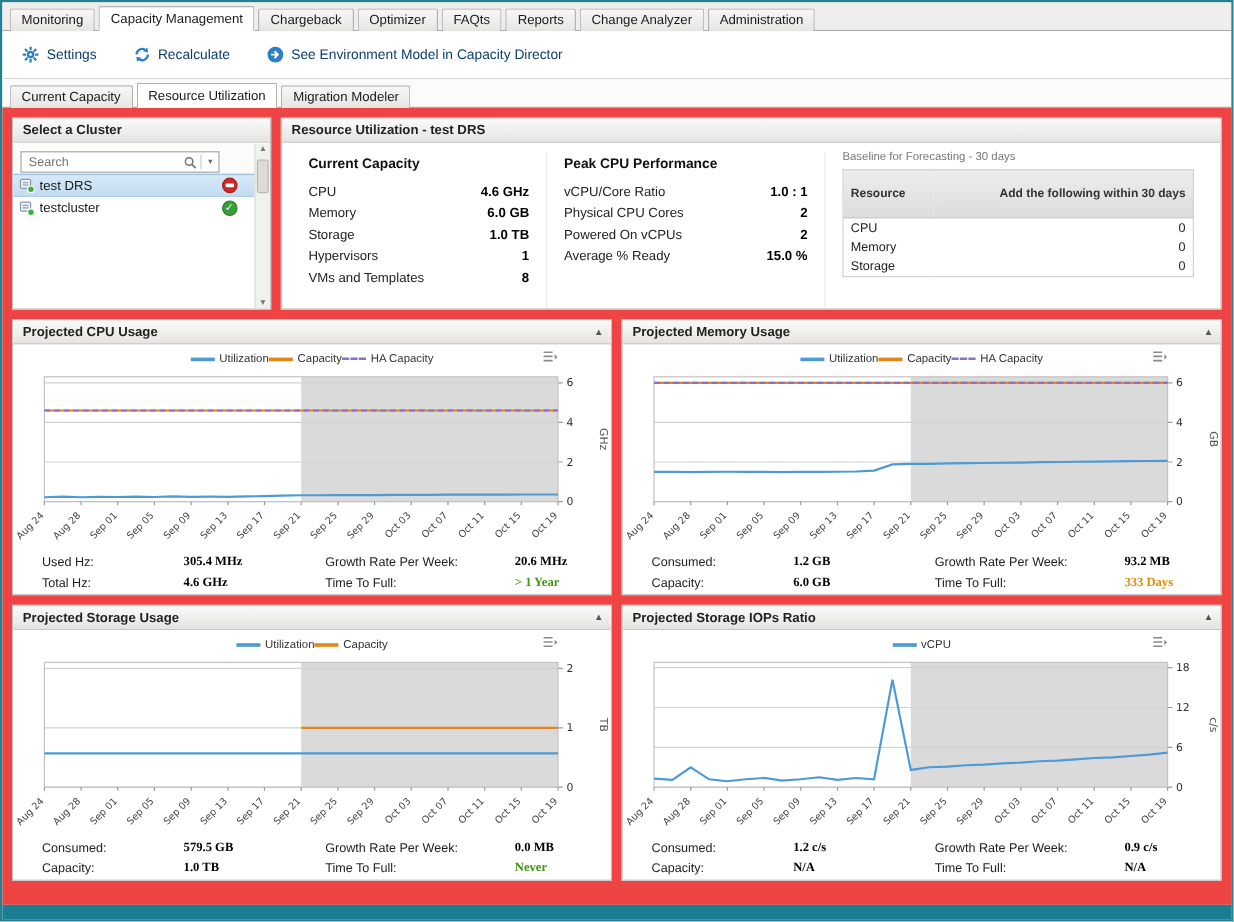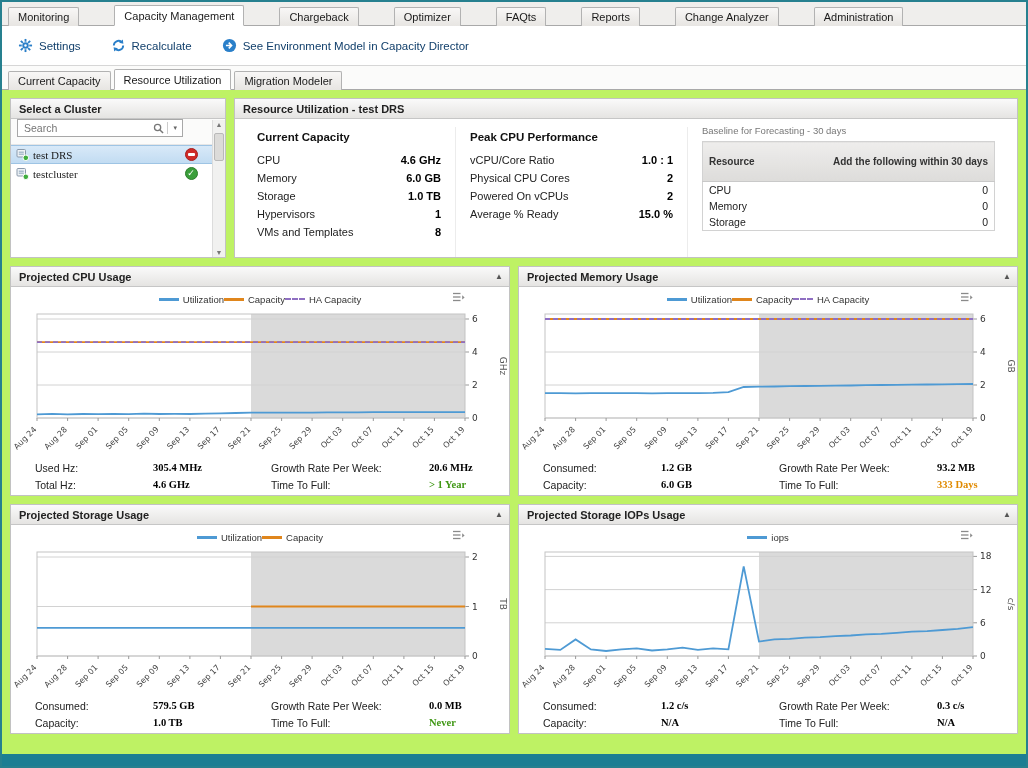--- a/index.html
+++ b/index.html
@@ -4,57 +4,57 @@
 <style>
   *{box-sizing:border-box;}
   html,body{margin:0;padding:0;width:1028px;height:768px;overflow:hidden;
     font-family:"Liberation Sans","DejaVu Sans",sans-serif;font-size:11px;color:#1a1a1a;background:#fff;}
   svg text{font-family:"DejaVu Sans","Liberation Sans",sans-serif;}
 
   .frame{width:1028px;height:768px;border:2px solid #26808f;display:flex;flex-direction:column;background:#fff;}
 
   
   .tabbar{display:flex;align-items:flex-end;padding:3px 0 0 6px;border-bottom:1px solid #a9a9a9;flex-shrink:0;}
-  #main-tabs{background:#efeeec;gap:32px;}
+  #main-tabs{background:#efeeec;}
   #sub-tabs,#inner-tabs{background:#fbfbfa;}
   #inner-tabs{padding-left:10px;}
   .tabbar .tab{height:19px;line-height:18px;padding:0 9px;font-size:11px;color:#1a1a1a;
     background:linear-gradient(#f8f7f6,#e7e5e2);border:1px solid #b2b2b2;border-bottom:none;
     margin-right:3px;margin-bottom:-1px;border-radius:2px 2px 0 0;cursor:pointer;white-space:nowrap;}
   .tabbar .tab.active{background:#fff;height:21px;line-height:20px;border-bottom:1px solid #fff;z-index:2;}
 
   
   .toolbar{height:40px;background:#fff;display:flex;align-items:center;gap:30px;padding:0 16px;border-bottom:1px solid #d6d6d6;flex-shrink:0;}
   .tool{display:flex;align-items:center;gap:6px;font-size:11.5px;color:#113f6b;cursor:pointer;}
   .tool svg{flex-shrink:0;}
 
   
-  .content{flex:1;background:#bef264;padding:8px;overflow:hidden;}
+  .content{flex:1;background:#ef4444;padding:8px;overflow:hidden;}
   .top-row{display:flex;gap:8px;height:160px;margin-bottom:8px;}
   .panel{background:#fff;border:1px solid #c2c2c2;position:relative;}
   .panel-header{height:20px;display:flex;align-items:center;justify-content:space-between;
     padding:0 6px 0 8px;background:linear-gradient(#fafafa,#e5e4e2);border-bottom:1px solid #c6c6c6;
     font-weight:bold;font-size:11px;color:#222;}
   .collapse{font-size:8px;color:#555;cursor:pointer;}
 
   
   .cluster-panel{width:216px;flex-shrink:0;}
-  .search-row{height:26px;display:flex;align-items:flex-start;padding:0 6px;background:#fbfbfa;border-bottom:1px solid #e6e6e6;}
+  .search-row{height:26px;display:flex;align-items:flex-end;padding:0 6px;background:#fbfbfa;border-bottom:1px solid #e6e6e6;}
   .search-box{display:flex;align-items:center;border:1px solid #a8a8a8;background:#fff;height:18px;width:166px;padding:0 3px 0 4px;}
   .search-box input{border:none;outline:none;flex:1;font-size:10.5px;min-width:0;font-family:inherit;color:#333;}
   .search-box .sep{width:1px;height:12px;background:#ccc;margin:0 3px;}
   .search-arrow{font-size:7px;color:#666;cursor:pointer;padding:0 2px;}
   .thead{display:flex;align-items:center;height:18px;background:linear-gradient(#f2f1ef,#e2e1df);
     border-bottom:1px solid #c9c9c9;font-size:10.5px;color:#333;padding-right:16px;}
   .thead .c1{flex:1;padding-left:7px;}
   .thead .c2{width:36px;text-align:center;}
   .cluster-row{display:flex;align-items:center;height:19px;padding-right:16px;font-size:11px;cursor:pointer;}
   .cluster-row.selected{background:linear-gradient(#d8e9f8,#c2dcf2);border-top:1px solid #9ec4e4;border-bottom:1px solid #9ec4e4;}
   .cluster-row .cicon{width:14px;margin-left:5px;display:flex;align-items:center;}
-  .cluster-row .name{flex:1;margin-left:3px;white-space:nowrap;overflow:hidden;font-family:Liberation Serif, serif;}
+  .cluster-row .name{flex:1;margin-left:3px;white-space:nowrap;overflow:hidden;}
   .cluster-row .ha{width:36px;display:flex;justify-content:center;}
   .st{width:13px;height:13px;border-radius:50%;display:inline-flex;align-items:center;justify-content:center;
     color:#fff;font-size:9px;font-weight:bold;line-height:1;}
   .st.red{background:#cf2a27;border:1px solid #a81f1d;}
   .st.red::after{content:"";width:7px;height:2.5px;background:#fff;border-radius:1px;}
   .st.green{background:#3a9e3a;border:1px solid #2c7d2c;}
   .vscroll{position:absolute;top:21px;right:0;bottom:0;width:13px;background:#f1f1f0;border-left:1px solid #dcdcdc;
     display:flex;flex-direction:column;align-items:center;justify-content:space-between;font-size:7px;color:#777;padding:1px 0;}
   .vscroll .thumb{position:absolute;top:13px;left:1px;width:10px;height:28px;background:#dcdbd9;border:1px solid #b9b9b9;border-radius:2px;}
 
@@ -527,26 +527,26 @@
             <span class="sl">Consumed:</span>
             <span class="sv">579.5 GB</span>
             <span class="sl">Growth Rate Per Week:</span>
             <span class="sv">0.0 MB</span>
             <span class="sl">Capacity:</span>
             <span class="sv">1.0 TB</span>
             <span class="sl">Time To Full:</span>
             <span class="sv" style="color: rgb(63, 151, 20);">Never</span>
           </div></div>
         <div class="panel chart-panel"><div class="panel-header">
-            <span>Projected Storage IOPs Usage</span>
+            <span>Projected Storage IOPs Ratio</span>
             <span class="collapse">▲</span>
           </div><div class="legend-row">
             <span class="legend-item">
               <span class="legend-swatch" style="border-top-color: rgb(78, 154, 212);"></span>
-              <span>iops</span>
+              <span>vCPU</span>
             </span>
             <span class="chart-opts"><svg width="13" height="12" viewBox="0 0 13 12">
                 <g stroke="#8a8a8a" stroke-width="1.3">
                   <line x1="1" y1="2.5" x2="8.5" y2="2.5"></line>
                   <line x1="1" y1="6" x2="8.5" y2="6"></line>
                   <line x1="1" y1="9.5" x2="8.5" y2="9.5"></line>
                 </g>
                 <path d="M10.2 4.2l2.4 2.2-2.4 2.2z" fill="#8a8a8a"></path>
               </svg></span>
           </div><svg width="496" height="150">
@@ -593,21 +593,21 @@
             <text x="392.9" y="122" font-size="8" fill="#444" text-anchor="end" transform="rotate(-45 392.9 122)">Oct 11</text>
             <line x1="423.4" y1="110" x2="423.4" y2="113" stroke="#999"></line>
             <text x="423.4" y="122" font-size="8" fill="#444" text-anchor="end" transform="rotate(-45 423.4 122)">Oct 15</text>
             <line x1="454.0" y1="110" x2="454.0" y2="113" stroke="#999"></line>
             <text x="454.0" y="122" font-size="8" fill="#444" text-anchor="end" transform="rotate(-45 454.0 122)">Oct 19</text>
             <polyline points="26.0,102.8 41.3,103.9 56.6,93.4 71.9,103.4 87.1,105.0 102.4,103.4 117.7,102.3 133.0,104.5 148.3,103.4 163.6,101.7 178.9,103.9 194.1,102.3 209.4,103.4 224.7,20.4 240.0,95.6 255.3,93.4 270.6,92.9 285.9,91.7 301.1,91.2 316.4,90.1 331.7,89.5 347.0,88.4 362.3,87.9 377.6,86.8 392.9,85.7 408.1,85.1 423.4,84.0 438.7,82.9 454.0,81.2" fill="none" stroke="#4e9ad4" stroke-width="1.8"></polyline>
           </svg><div class="stats">
             <span class="sl">Consumed:</span>
             <span class="sv">1.2 c/s</span>
             <span class="sl">Growth Rate Per Week:</span>
-            <span class="sv">0.3 c/s</span>
+            <span class="sv">0.9 c/s</span>
             <span class="sl">Capacity:</span>
             <span class="sv">N/A</span>
             <span class="sl">Time To Full:</span>
             <span class="sv">N/A</span>
           </div></div>
       </div>
   </div>
 
   <div class="bottom-bar"></div>
 </div>

